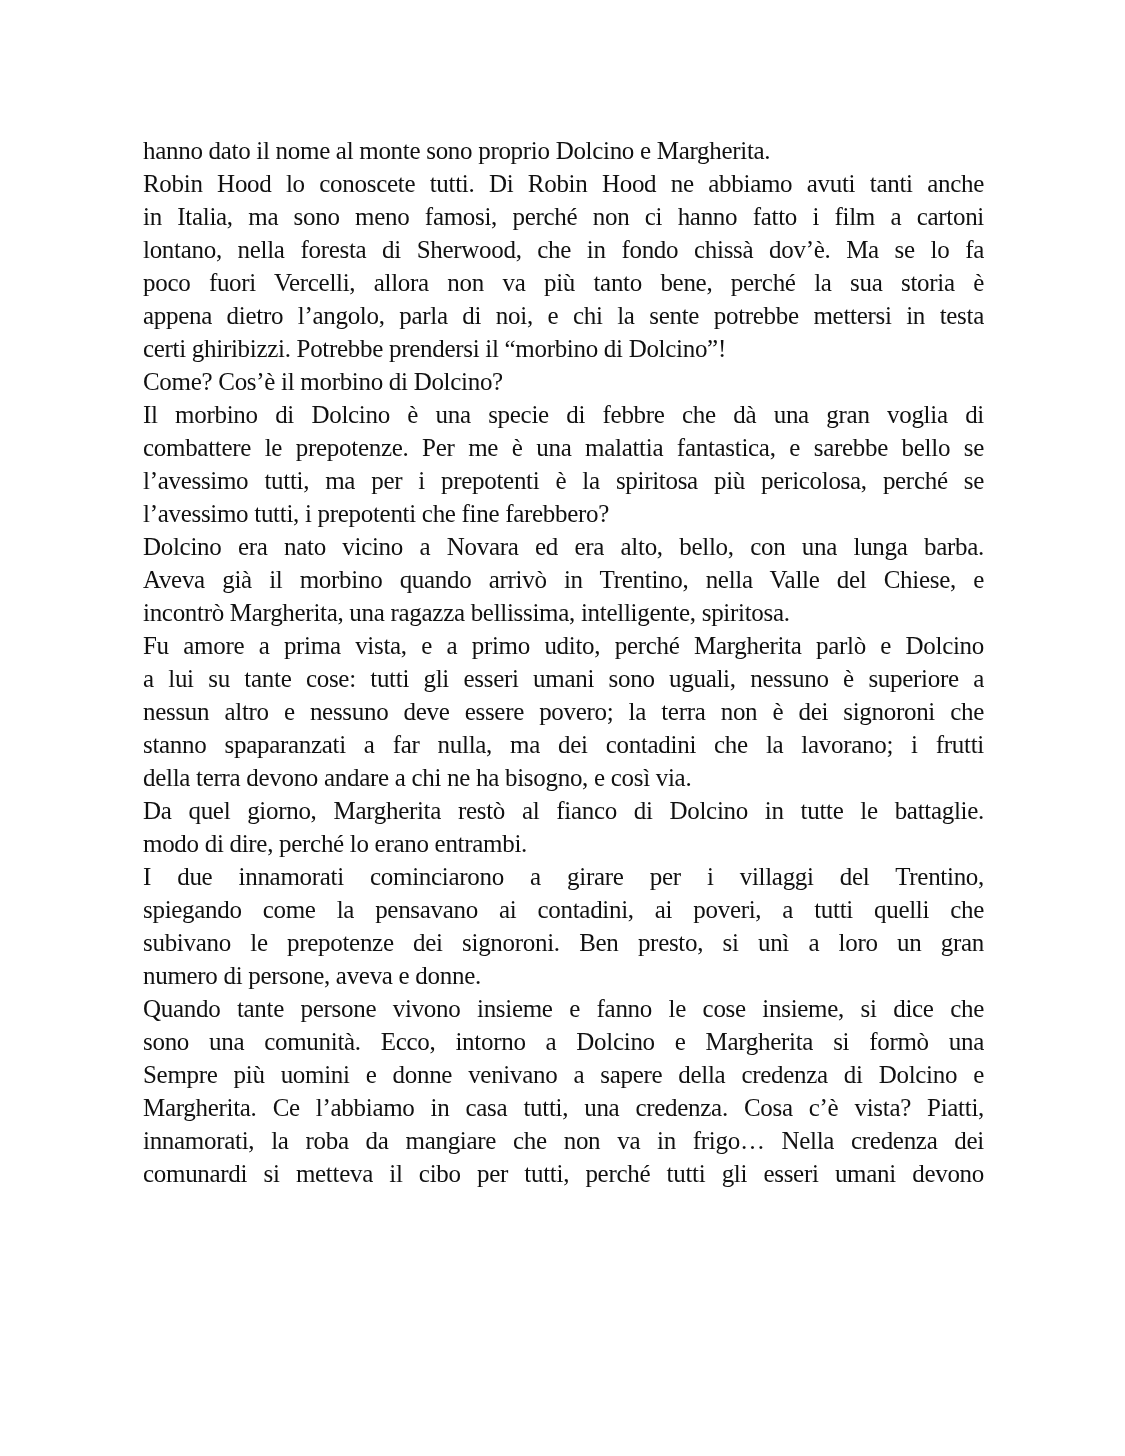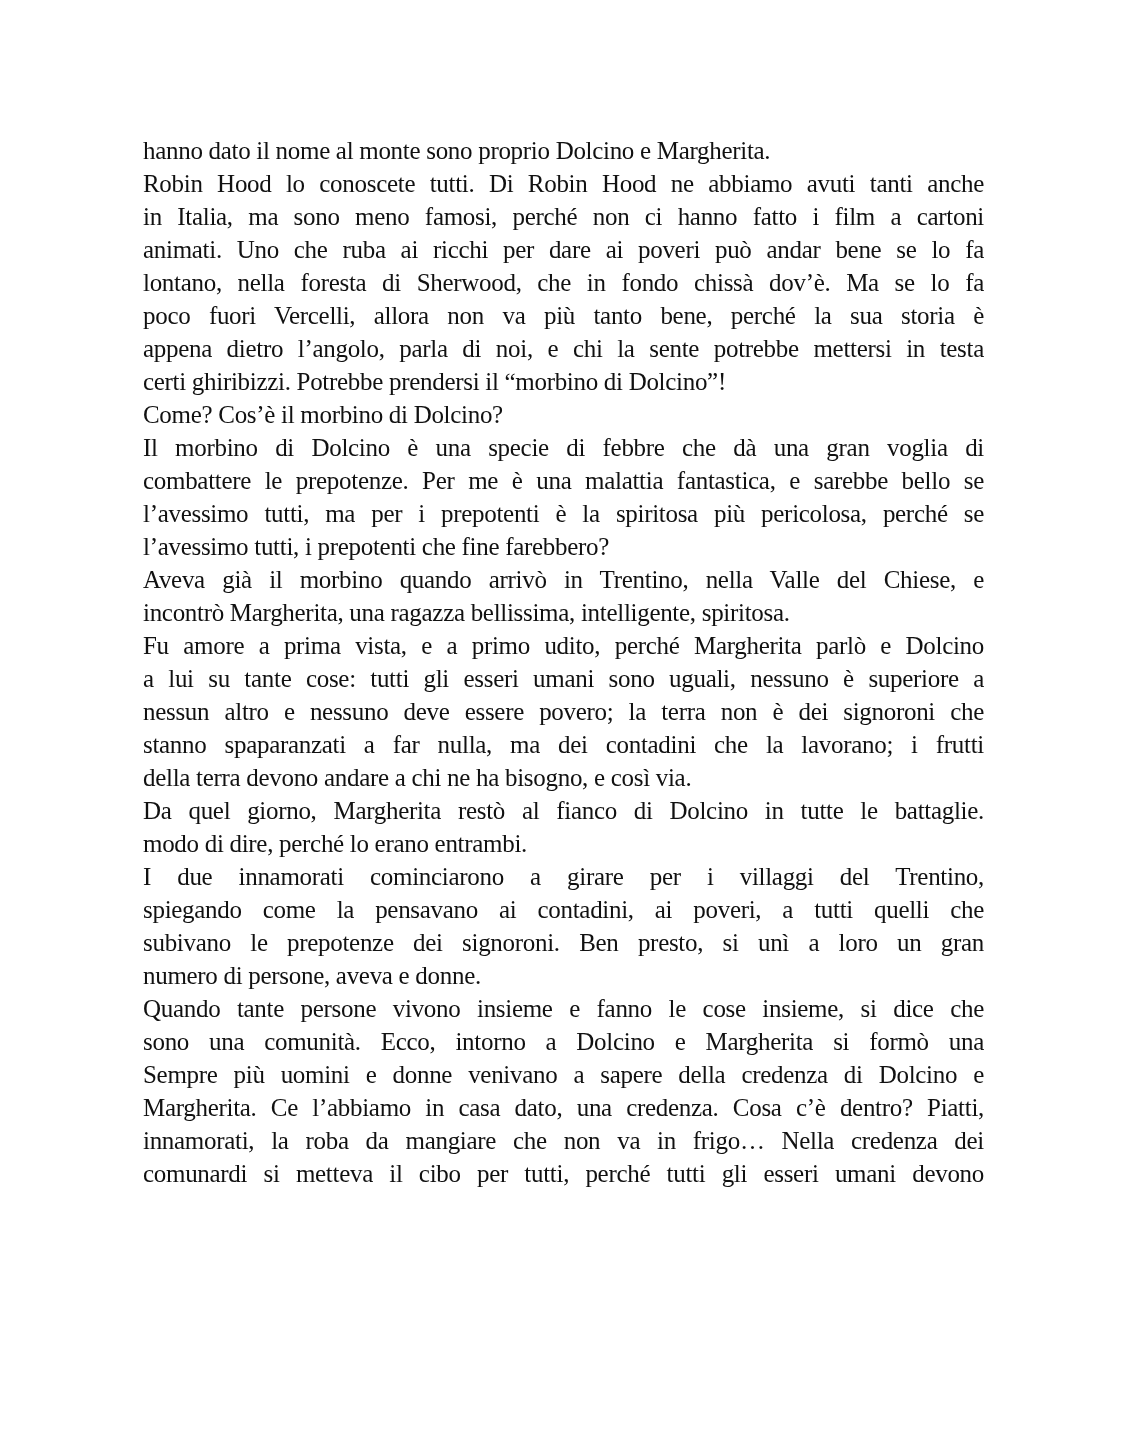--- a/index.html
+++ b/index.html
@@ -35,42 +35,42 @@
       text-align-last: left;
     }
   </style>
 </head>
 <body>
 
 <div class="page" id="page">
     <span class="line last">hanno dato il nome al monte sono proprio Dolcino e Margherita.</span>
     <span class="line">Robin Hood lo conoscete tutti. Di Robin Hood ne abbiamo avuti tanti anche</span>
     <span class="line">in Italia, ma sono meno famosi, perché non ci hanno fatto i film a cartoni</span>
-    <span class="line">animati. Uno che ruba ai ricchi per dare ai poveri può andar bene se lo fa</span>
     <span class="line">lontano, nella foresta di Sherwood, che in fondo chissà dov’è. Ma se lo fa</span>
     <span class="line">poco fuori Vercelli, allora non va più tanto bene, perché la sua storia è</span>
     <span class="line">appena dietro l’angolo, parla di noi, e chi la sente potrebbe mettersi in testa</span>
     <span class="line last">certi ghiribizzi. Potrebbe prendersi il “morbino di Dolcino”!</span>
     <span class="line last">Come? Cos’è il morbino di Dolcino?</span>
     <span class="line">Il morbino di Dolcino è una specie di febbre che dà una gran voglia di</span>
     <span class="line">combattere le prepotenze. Per me è una malattia fantastica, e sarebbe bello se</span>
     <span class="line">l’avessimo tutti, ma per i prepotenti è la spiritosa più pericolosa, perché se</span>
     <span class="line last">l’avessimo tutti, i prepotenti che fine farebbero?</span>
+    <span class="line">Dolcino era nato vicino a Novara ed era alto, bello, con una lunga barba.</span>
     <span class="line">Aveva già il morbino quando arrivò in Trentino, nella Valle del Chiese, e</span>
     <span class="line last">incontrò Margherita, una ragazza bellissima, intelligente, spiritosa.</span>
     <span class="line">Fu amore a prima vista, e a primo udito, perché Margherita parlò e Dolcino</span>
     <span class="line">a lui su tante cose: tutti gli esseri umani sono uguali, nessuno è superiore a</span>
     <span class="line">nessun altro e nessuno deve essere povero; la terra non è dei signoroni che</span>
     <span class="line">stanno spaparanzati a far nulla, ma dei contadini che la lavorano; i frutti</span>
     <span class="line last">della terra devono andare a chi ne ha bisogno, e così via.</span>
     <span class="line">Da quel giorno, Margherita restò al fianco di Dolcino in tutte le battaglie.</span>
     <span class="line last">modo di dire, perché lo erano entrambi.</span>
     <span class="line">I due innamorati cominciarono a girare per i villaggi del Trentino,</span>
     <span class="line">spiegando come la pensavano ai contadini, ai poveri, a tutti quelli che</span>
     <span class="line">subivano le prepotenze dei signoroni. Ben presto, si unì a loro un gran</span>
     <span class="line last">numero di persone, aveva e donne.</span>
     <span class="line">Quando tante persone vivono insieme e fanno le cose insieme, si dice che</span>
     <span class="line">sono una comunità. Ecco, intorno a Dolcino e Margherita si formò una</span>
     <span class="line">Sempre più uomini e donne venivano a sapere della credenza di Dolcino e</span>
-    <span class="line">Margherita. Ce l’abbiamo in casa dato, una credenza. Cosa c’è dentro? Piatti,</span>
+    <span class="line">Margherita. Ce l’abbiamo in casa tutti, una credenza. Cosa c’è vista? Piatti,</span>
     <span class="line">innamorati, la roba da mangiare che non va in frigo… Nella credenza dei</span>
     <span class="line">comunardi si metteva il cibo per tutti, perché tutti gli esseri umani devono</span>
   </div>
 
 </body></html>

